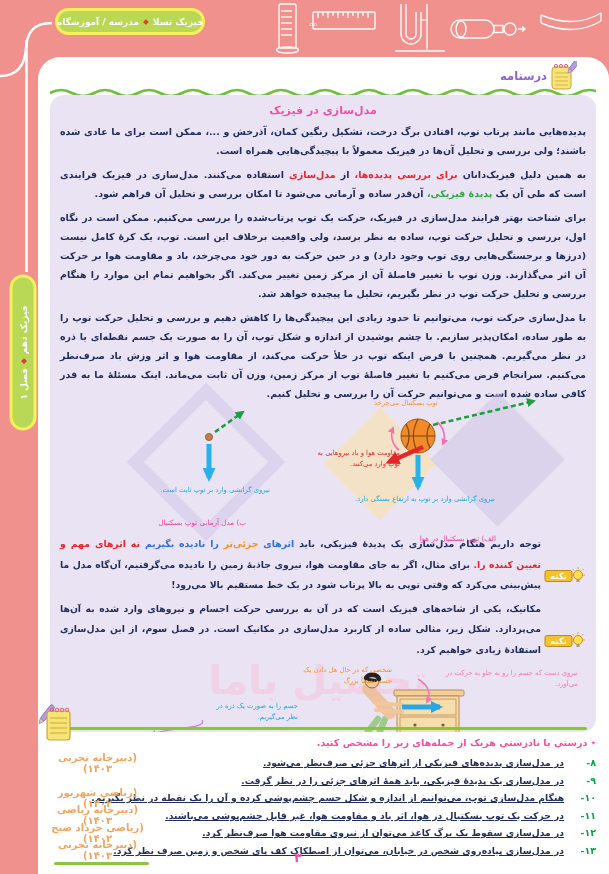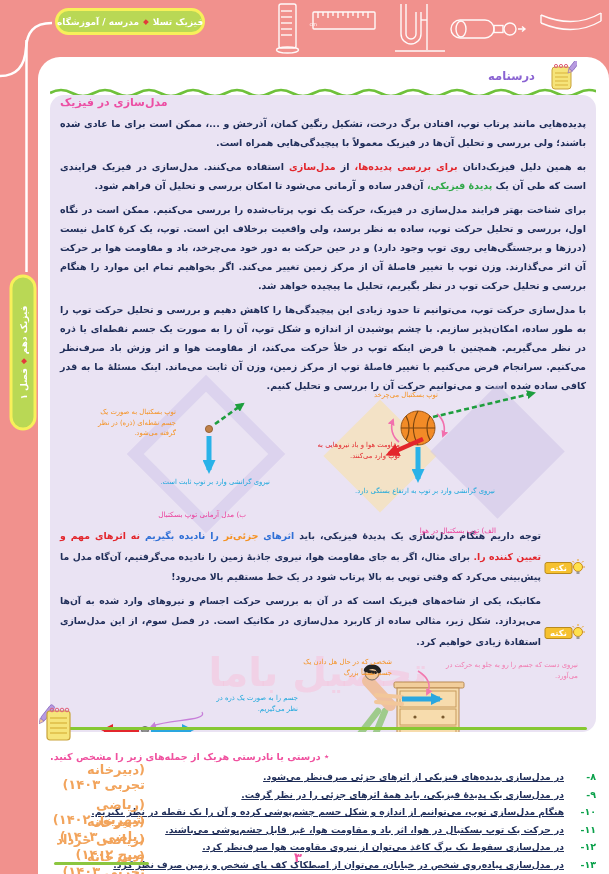--- a/index.html
+++ b/index.html
@@ -17,28 +17,28 @@
   .brand-pill .sep, .side-pill .sep { color:#E23B3B; font-size:7.5px; }
   .side-pill { position:absolute; left:-55px; top:339px; width:156px; height:27px;
     transform:rotate(-90deg); background:#B9D855; border:3px solid #F7F05A; border-radius:15px;
     display:flex; align-items:center; justify-content:center; gap:4px;
     color:#fff; font-size:9px; font-weight:bold; white-space:nowrap; }
 
   
   .card { position:absolute; left:38px; top:57px; width:571px; height:817px;
     background:#fff; border-radius:22px 22px 0 0; }
   .wavy { position:absolute; left:12px; top:28px; width:546px; height:14px; }
-  .dersname { position:absolute; right:32px; top:4px; display:flex; align-items:center; gap:14px; }
+  .dersname { position:absolute; right:32px; top:4px; display:flex; align-items:center; gap:2px; }
   .dersname-label { color:#8A63D2; font-size:11.5px; font-weight:bold;
     text-shadow:1px 0 0 #fff,-1px 0 0 #fff,0 1px 0 #fff,0 -1px 0 #fff,1px 1px 0 #fff,-1px -1px 0 #fff; }
 
   
   .lesson-box { position:absolute; left:12px; top:38px; width:546px; height:637px;
     background:#EAE3F3; border-radius:14px; padding:1px 10px; overflow:hidden; }
-  .lesson-title { text-align:left; color:#EC4FA4; font-size:11px; font-weight:bold; margin:0 0 5px; }
+  .lesson-title { text-align:center; color:#EC4FA4; font-size:11px; font-weight:bold; margin:8px 0 5px; }
   .para { font-size:9.5px; font-weight:bold; color:#1F2D58; line-height:19px;
     text-align:justify; margin:0 0 5px; }
   .note { font-size:9.3px; line-height:20.5px; margin-bottom:3px; }
   .t-red{ color:#E3262C; } .t-green{ color:#2FA848; } .t-blue{ color:#2F6FD6; } .t-orange{ color:#F59120;margin-top:40px; }
   .note-badge-wrap { float:right; width:42px; height:18px; margin-left:3px;margin-top:32px; }
 
   
   .fig1 { position:relative; height:128px; margin:-2px -10px 0; }
   .fig1-svg, .fig2-svg { position:absolute; inset:0; width:100%; height:100%; overflow:visible; }
   .wm-diamond { position:absolute; transform:rotate(45deg); }
@@ -52,27 +52,27 @@
   
   .fig2 { position:relative; height:108px; margin:2px -10px 0; }
   .wm-text { position:absolute; left:112px; top:-6px; width:312px; text-align:center;
     font-size:40px; font-weight:bold; color:rgba(246,195,219,.55); z-index:0; }
   .lesson-endline { position:absolute; left:9px; right:9px; bottom:2px; height:3px;
     background:#86C832; border-radius:2px; }
   .notebook2 { position:absolute; left:1px; top:645px; width:34px; height:42px; z-index:5; }
 
   
   .exercises { position:absolute; left:12px; top:676px; width:546px; }
-  .ex-header { text-align:left; color:#F0519F; font-size:9.6px; font-weight:bold; margin:18px 0 6px; }
+  .ex-header { text-align:right; color:#F0519F; font-size:9.6px; font-weight:bold; margin:4px 0 6px; }
   .ex-row { display:flex; direction:rtl; align-items:center; height:17.5px; }
   .ex-num { flex:none; width:26px; direction:ltr; text-align:right; color:#0BA14B;
     font-size:9.5px; font-weight:bold; margin-left:6px; }
   .ex-text { flex:1 1 auto; min-width:0; color:#1F2D58; font-size:9.2px; font-weight:bold;
     white-space:nowrap; overflow:visible;text-decoration:underline; }
-  .ex-tag { flex:none; width:95px; text-align:right; color:#F2A45C; font-size:13px; font-weight:bold; }
+  .ex-tag { flex:none; width:95px; text-align:center; color:#F2A45C; font-size:10px; font-weight:bold; }
   .footer-line { position:absolute; left:16px; top:805px; width:95px; height:2.5px;
     background:#8CC63F; border-radius:2px; }
   .page-num { position:absolute; left:10px; top:793px; width:500px; text-align:center;
     color:#F0519F; font-size:13px; font-weight:bold; }
 </style>
 </head>
 <body>
 
 <div class="stage">
 
@@ -208,21 +208,20 @@
 
           <circle cx="159" cy="31" r="3.6" fill="#C08048" stroke="#8A5526" stroke-width="0.8"></circle>
           <line x1="165" y1="26" x2="193" y2="6" stroke="#1E9E3E" stroke-width="2.6" stroke-dasharray="5 3" marker-end="url(#mGreen)"></line>
           <line x1="159" y1="38" x2="159" y2="72" stroke="#29B2E8" stroke-width="5" marker-end="url(#mCyan)"></line>
         </svg>
 
         <div class="fl fl-orange" style="left:296px; top:-8px; width:92px;">توپ بسکتبال می‌چرخد</div>
         <div class="fl fl-red" style="left:256px; top:42px; width:94px;">مقاومت هوا و باد نیروهایی به توپ وارد می‌کنند.</div>
         <div class="fl fl-cyan" style="left:295px; top:88px; width:150px;">نیروی گرانشی وارد بر توپ به ارتفاع بستگی دارد.</div>
         <div class="fl fl-magenta" style="left:298px; top:128px; width:148px; font-size:7.2px;">الف) توپ بسکتبال در هوا</div>
-        <div class="fl fl-orange" style="left:38px; top:9px; width:88px;">توپ بسکتبال به صورت یک جسم نقطه‌ای (ذره) در نظر گرفته می‌شود.</div>
         <div class="fl fl-cyan" style="left:95px; top:79px; width:125px;">نیروی گرانشی وارد بر توپ ثابت است.</div>
         <div class="fl fl-magenta" style="left:84px; top:112px; width:112px; font-size:7.2px;">ب) مدل آرمانی توپ بسکتبال</div>
       </div>
 
       <p class="para note">
         <span class="note-badge-wrap">
           <svg width="42" height="18" viewBox="0 0 42 18">
             <rect x="1" y="4.5" width="27" height="11" rx="2" fill="#F6C12F" stroke="#B98A1C" stroke-width="1"></rect>
             <text x="14.5" y="13" font-size="8.5" font-weight="bold" fill="#FFFFFF" text-anchor="middle">نکته</text>
             <circle cx="34" cy="9" r="4.5" fill="#FFE14D" stroke="#C98A1D" stroke-width="1"></circle>

